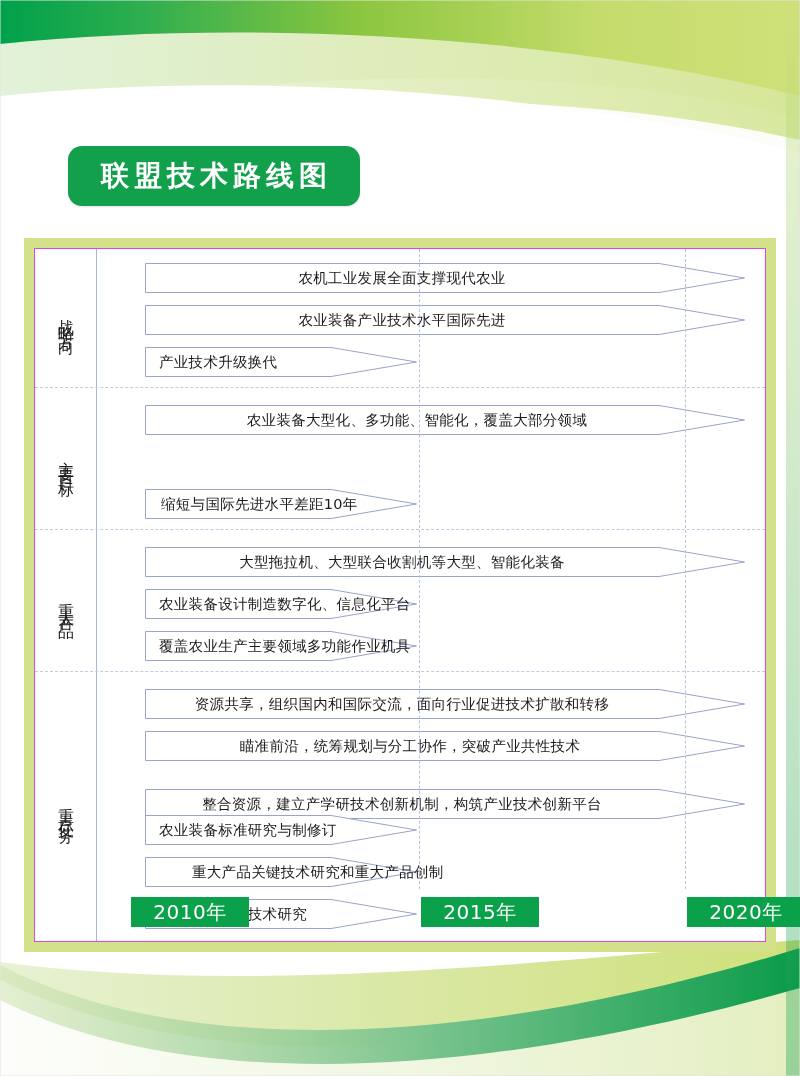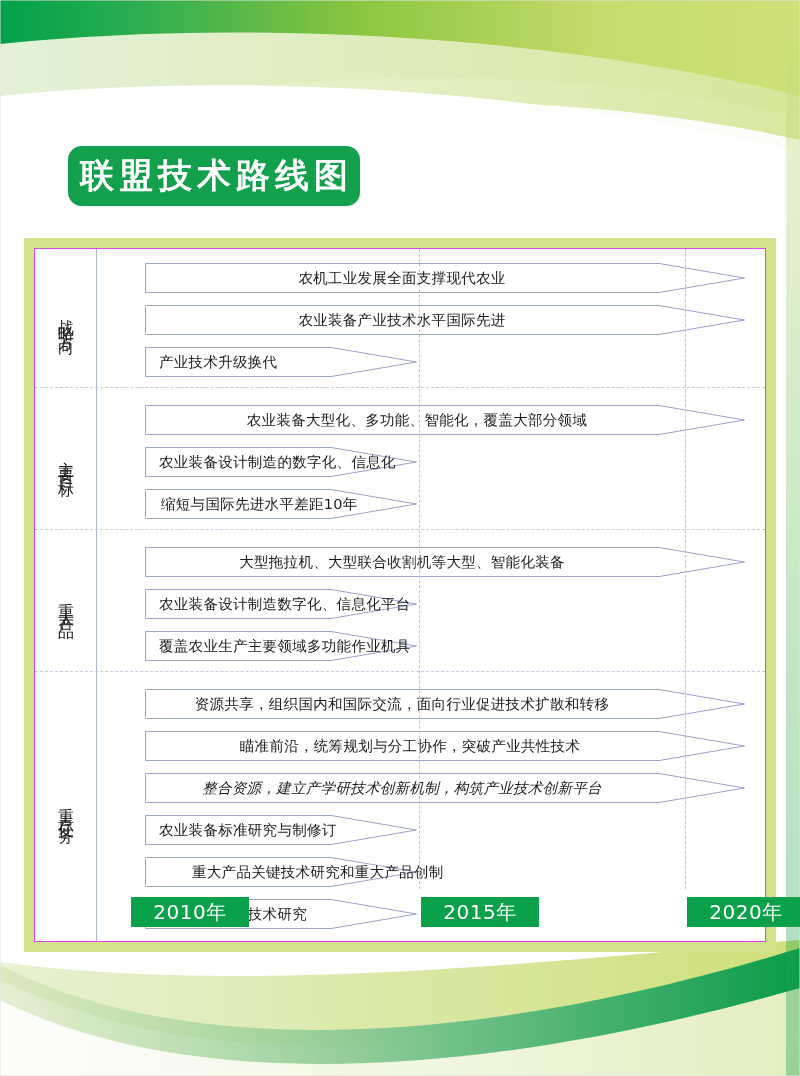--- a/index.html
+++ b/index.html
@@ -18,21 +18,21 @@
   
   .title-pill{
     position:absolute;left:68px;top:146px;
     width:292px;height:60px;
     background:#12a04c;
     border-radius:14px;
     display:flex;align-items:center;justify-content:center;
     box-shadow:0 1px 2px rgba(0,0,0,.12);
   }
   .title-pill span{
-    color:#ffffff;font-size:34px;font-weight:bold;letter-spacing:5px;
+    color:#ffffff;font-size:28px;font-weight:bold;letter-spacing:5px;
     text-indent:5px;
   }
 
   
   .frame-outer{
     position:absolute;left:24px;top:238px;
     width:752px;height:714px;
     background:#d5e08a;
     padding:0;
     box-sizing:border-box;
@@ -186,26 +186,20 @@
                 <path d="M0.5,0.5 L186,0.5 L271.5,15 L186,29.5 L0.5,29.5 Z" fill="#ffffff" stroke="#9aa3cc" stroke-width="1"></path>
               </svg>
               <div class="lbl" style="left: 0px; width: 186px; justify-content: flex-start; padding-left: 14px; box-sizing: border-box;">产业技术升级换代</div>
             </div>
             <div class="arrow" style="left: 48px; top: 156px; width: 600px;">
               <svg width="600" height="30" viewBox="0 0 600 30">
                 <path d="M0.5,0.5 L514,0.5 L599.5,15 L514,29.5 L0.5,29.5 Z" fill="#ffffff" stroke="#9aa3cc" stroke-width="1"></path>
               </svg>
               <div class="lbl" style="left: 13px; width: 514px; justify-content: center; padding-left: 4px; box-sizing: border-box;">农业装备大型化、多功能、智能化，覆盖大部分领域</div>
             </div>
-            <div class="arrow" style="left: 48px; top: 198px; width: 272px;">
-              <svg width="272" height="30" viewBox="0 0 272 30">
-                <path d="M0.5,0.5 L186,0.5 L271.5,15 L186,29.5 L0.5,29.5 Z" fill="#ffffff" stroke="#9aa3cc" stroke-width="1"></path>
-              </svg>
-              <div class="lbl" style="left: 0px; width: 186px; justify-content: flex-start; padding-left: 14px; box-sizing: border-box;">农业装备设计制造的数字化、信息化</div>
-            </div>
             <div class="arrow" style="left: 48px; top: 240px; width: 272px;">
               <svg width="272" height="30" viewBox="0 0 272 30">
                 <path d="M0.5,0.5 L186,0.5 L271.5,15 L186,29.5 L0.5,29.5 Z" fill="#ffffff" stroke="#9aa3cc" stroke-width="1"></path>
               </svg>
               <div class="lbl" style="left: 16px; width: 186px; justify-content: flex-start; padding-left: 0; box-sizing: border-box;">缩短与国际先进水平差距10年</div>
             </div>
             <div class="arrow" style="left: 48px; top: 298px; width: 600px;">
               <svg width="600" height="30" viewBox="0 0 600 30">
                 <path d="M0.5,0.5 L514,0.5 L599.5,15 L514,29.5 L0.5,29.5 Z" fill="#ffffff" stroke="#9aa3cc" stroke-width="1"></path>
               </svg>
@@ -228,21 +222,21 @@
                 <path d="M0.5,0.5 L514,0.5 L599.5,15 L514,29.5 L0.5,29.5 Z" fill="#ffffff" stroke="#9aa3cc" stroke-width="1"></path>
               </svg>
               <div class="lbl" style="left: 0px; width: 514px; justify-content: center; padding-left: 0px; box-sizing: border-box;">资源共享，组织国内和国际交流，面向行业促进技术扩散和转移</div>
             </div>
             <div class="arrow" style="left: 48px; top: 482px; width: 600px;">
               <svg width="600" height="30" viewBox="0 0 600 30">
                 <path d="M0.5,0.5 L514,0.5 L599.5,15 L514,29.5 L0.5,29.5 Z" fill="#ffffff" stroke="#9aa3cc" stroke-width="1"></path>
               </svg>
               <div class="lbl" style="left: 0px; width: 514px; justify-content: center; padding-left: 16px; box-sizing: border-box;">瞄准前沿，统筹规划与分工协作，突破产业共性技术</div>
             </div>
-            <div class="arrow" style="left: 48px; top: 524px; width: 600px; font-style: italic;">
+            <div class="arrow" style="left: 48px; top: 540px; width: 600px;">
               <svg width="600" height="30" viewBox="0 0 600 30">
                 <path d="M0.5,0.5 L514,0.5 L599.5,15 L514,29.5 L0.5,29.5 Z" fill="#ffffff" stroke="#9aa3cc" stroke-width="1"></path>
               </svg>
               <div class="lbl" style="left: 0px; width: 514px; justify-content: center; padding-left: 0px; box-sizing: border-box;">整合资源，建立产学研技术创新机制，构筑产业技术创新平台</div>
             </div>
             <div class="arrow" style="left: 48px; top: 566px; width: 272px;">
               <svg width="272" height="30" viewBox="0 0 272 30">
                 <path d="M0.5,0.5 L186,0.5 L271.5,15 L186,29.5 L0.5,29.5 Z" fill="#ffffff" stroke="#9aa3cc" stroke-width="1"></path>
               </svg>
               <div class="lbl" style="left: 0px; width: 186px; justify-content: flex-start; padding-left: 14px; box-sizing: border-box;">农业装备标准研究与制修订</div>

